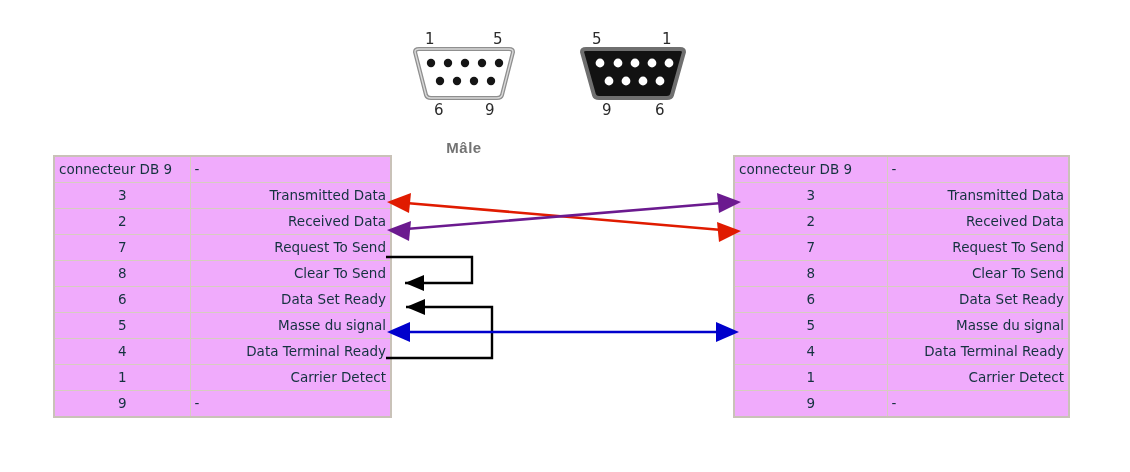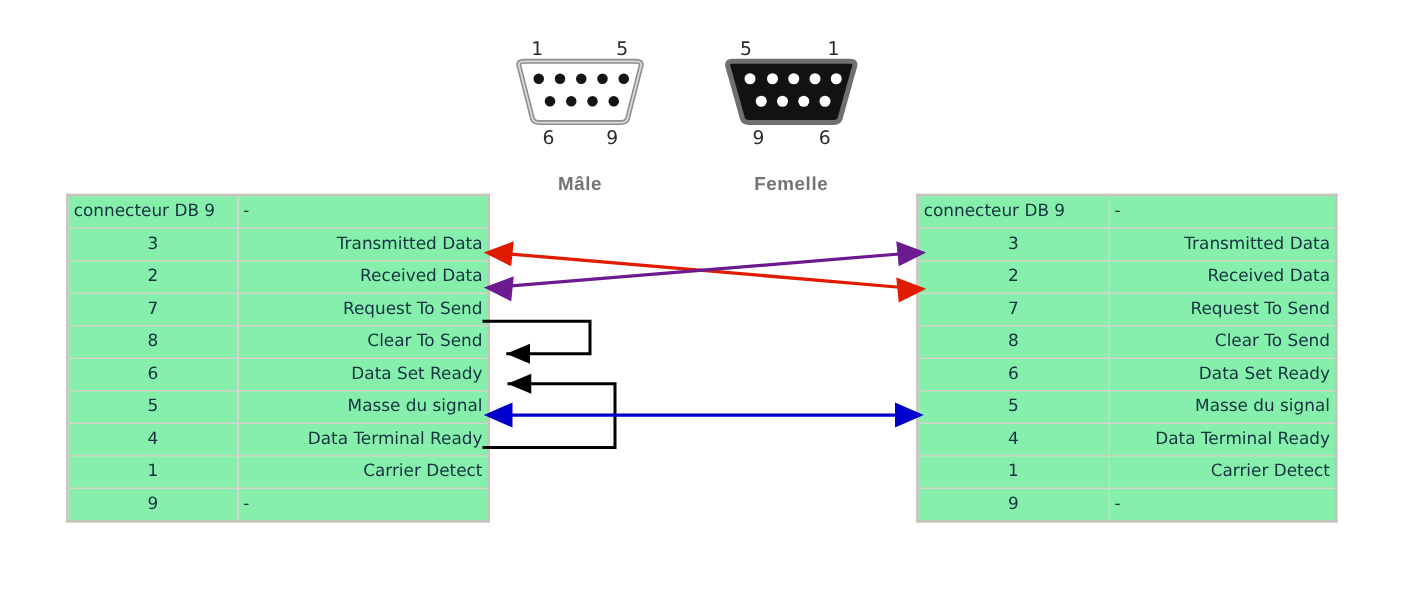--- a/index.html
+++ b/index.html
@@ -24,21 +24,21 @@
   
   .pin-table{
     position:absolute;
     border-collapse:collapse;
     border:2px solid #c9c2b8;
     background:#ccfbfb;
     table-layout:fixed;
   }
   .pin-table td{
     border:1px solid #d7ccc0;
-    background:#86efac;
+    background:#f0abfc;
     font-size:13.5px;
     color:#14323f;
     height:25px;
     line-height:25px;
     padding:0 4px;
     white-space:nowrap;
     overflow:hidden;
   }
   .pin-table td.num{text-align:center;}
   .pin-table td.sig{text-align:right;padding-left:10px;}
@@ -89,21 +89,20 @@
       <circle cx="63" cy="35" r="4.4" fill="#ffffff"></circle>
       <circle cx="80" cy="35" r="4.4" fill="#ffffff"></circle>
       <circle cx="97" cy="35" r="4.4" fill="#ffffff"></circle>
       <circle cx="37" cy="53" r="4.4" fill="#ffffff"></circle>
       <circle cx="54" cy="53" r="4.4" fill="#ffffff"></circle>
       <circle cx="71" cy="53" r="4.4" fill="#ffffff"></circle>
       <circle cx="88" cy="53" r="4.4" fill="#ffffff"></circle>
       <text x="30" y="87" font-family="DejaVu Sans, sans-serif" font-size="15" fill="#2b2b2b">9</text>
       <text x="83" y="87" font-family="DejaVu Sans, sans-serif" font-size="15" fill="#2b2b2b">6</text>
     </svg>
-    <div class="conn-caption">Femelle</div>
   </div>
 
   <table class="pin-table" style="left:53px;top:155px;width:337px;">
     <colgroup>
         <col style="width:136px">
         <col style="width:201px">
       </colgroup>
     <tbody>
       <tr>
         <td class="hdr-l">connecteur DB 9</td>

